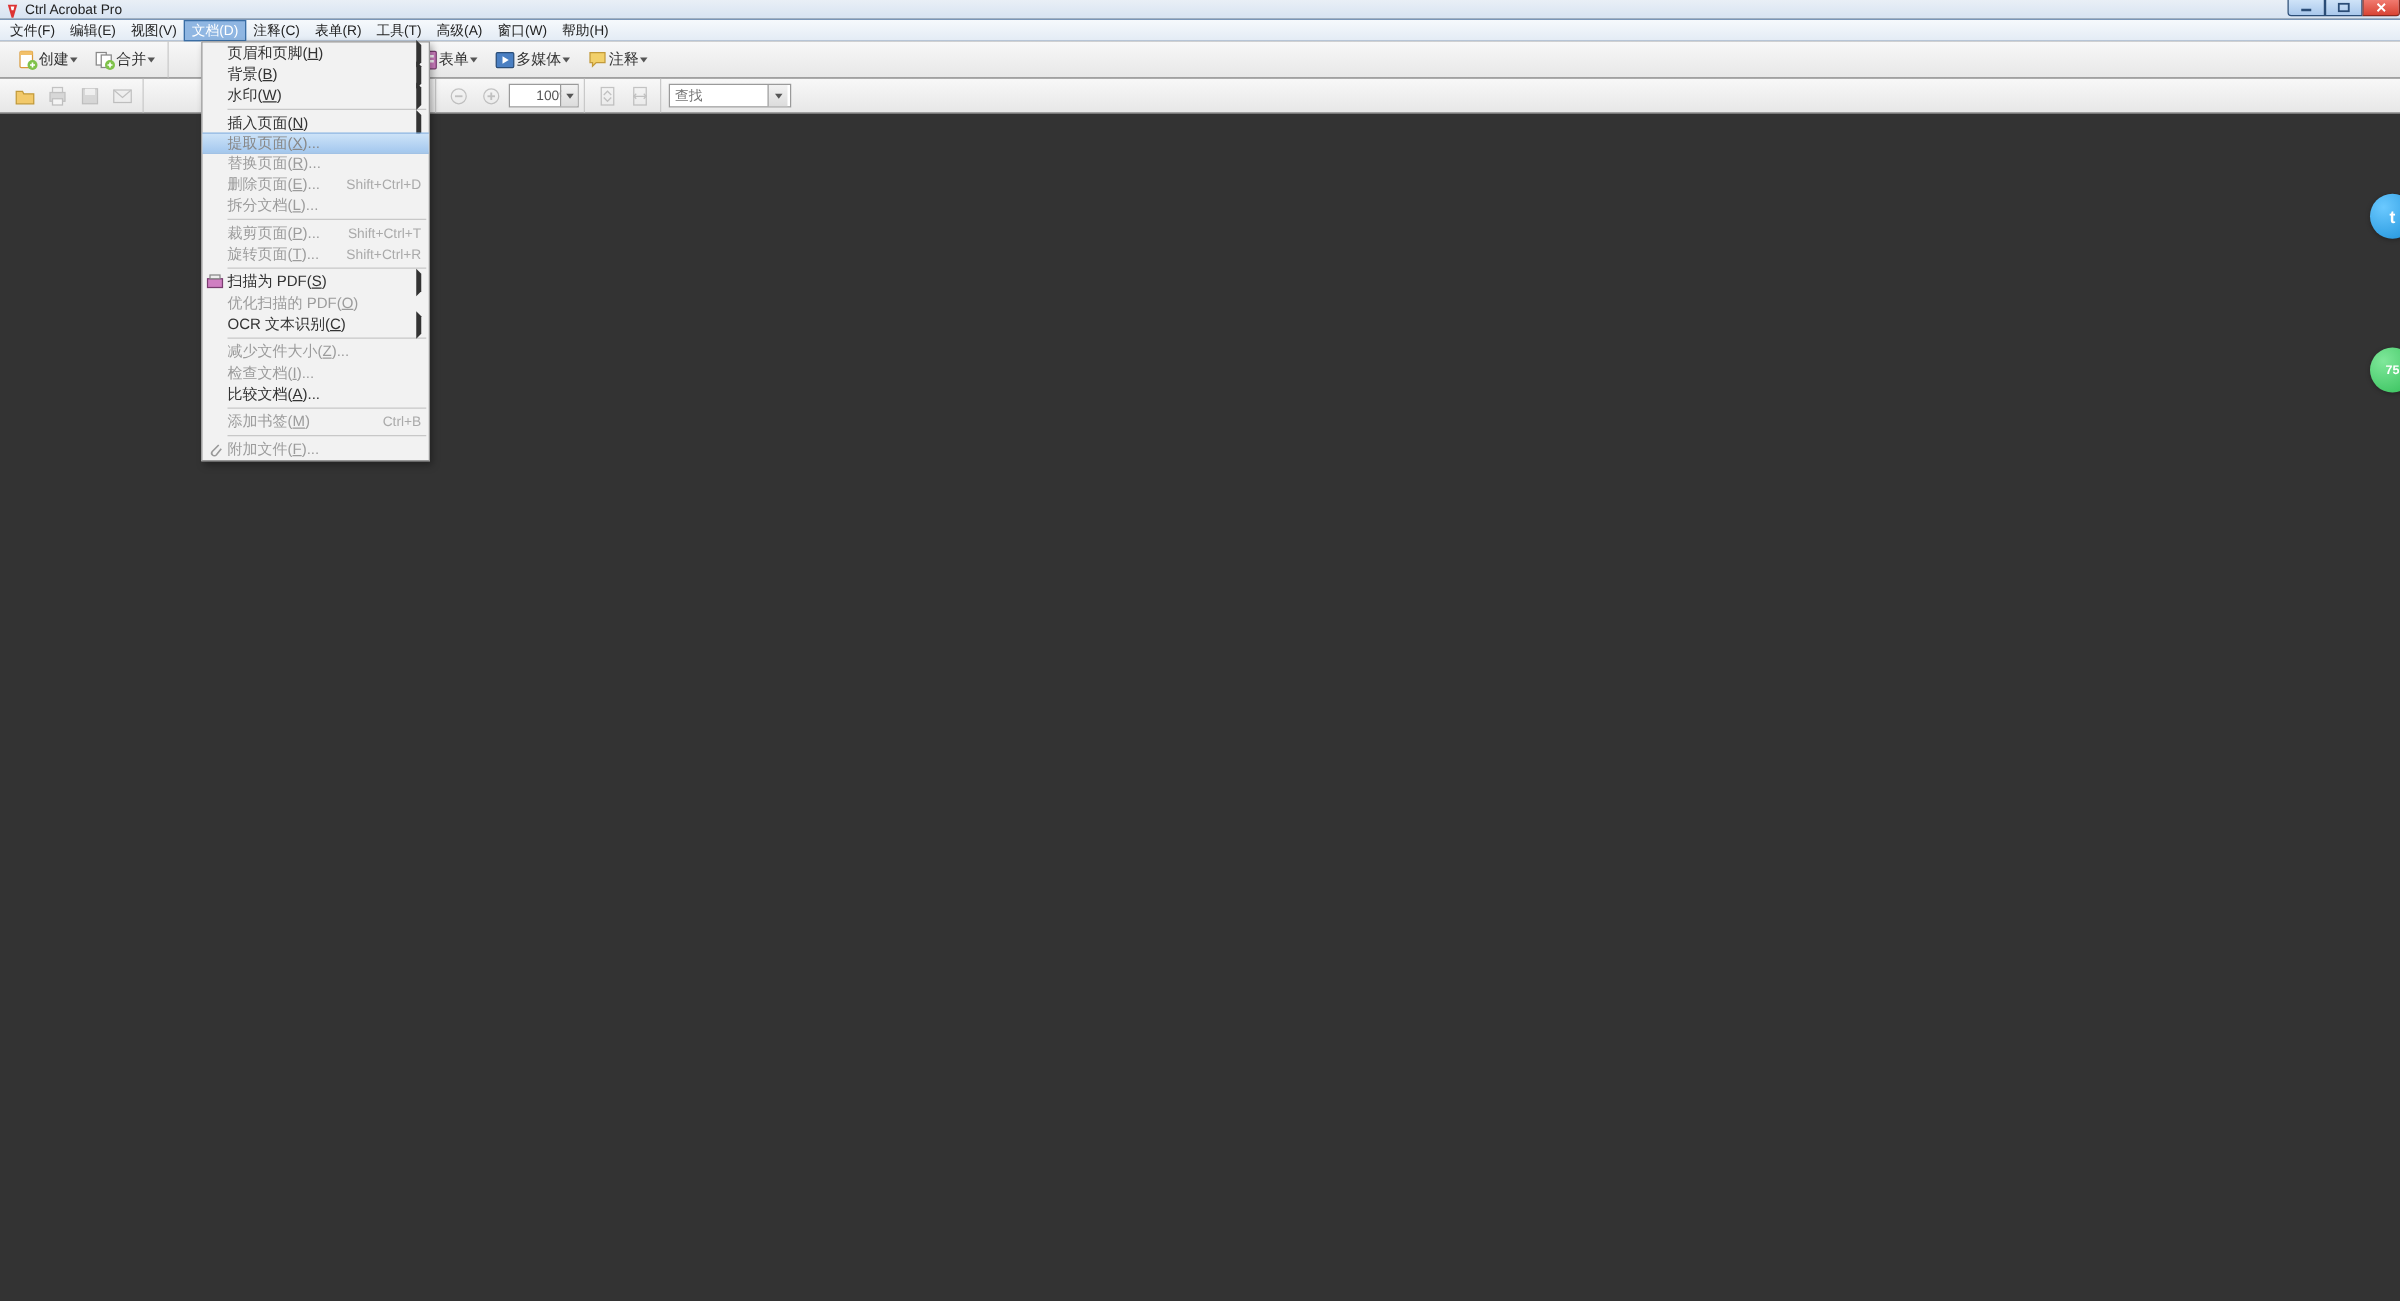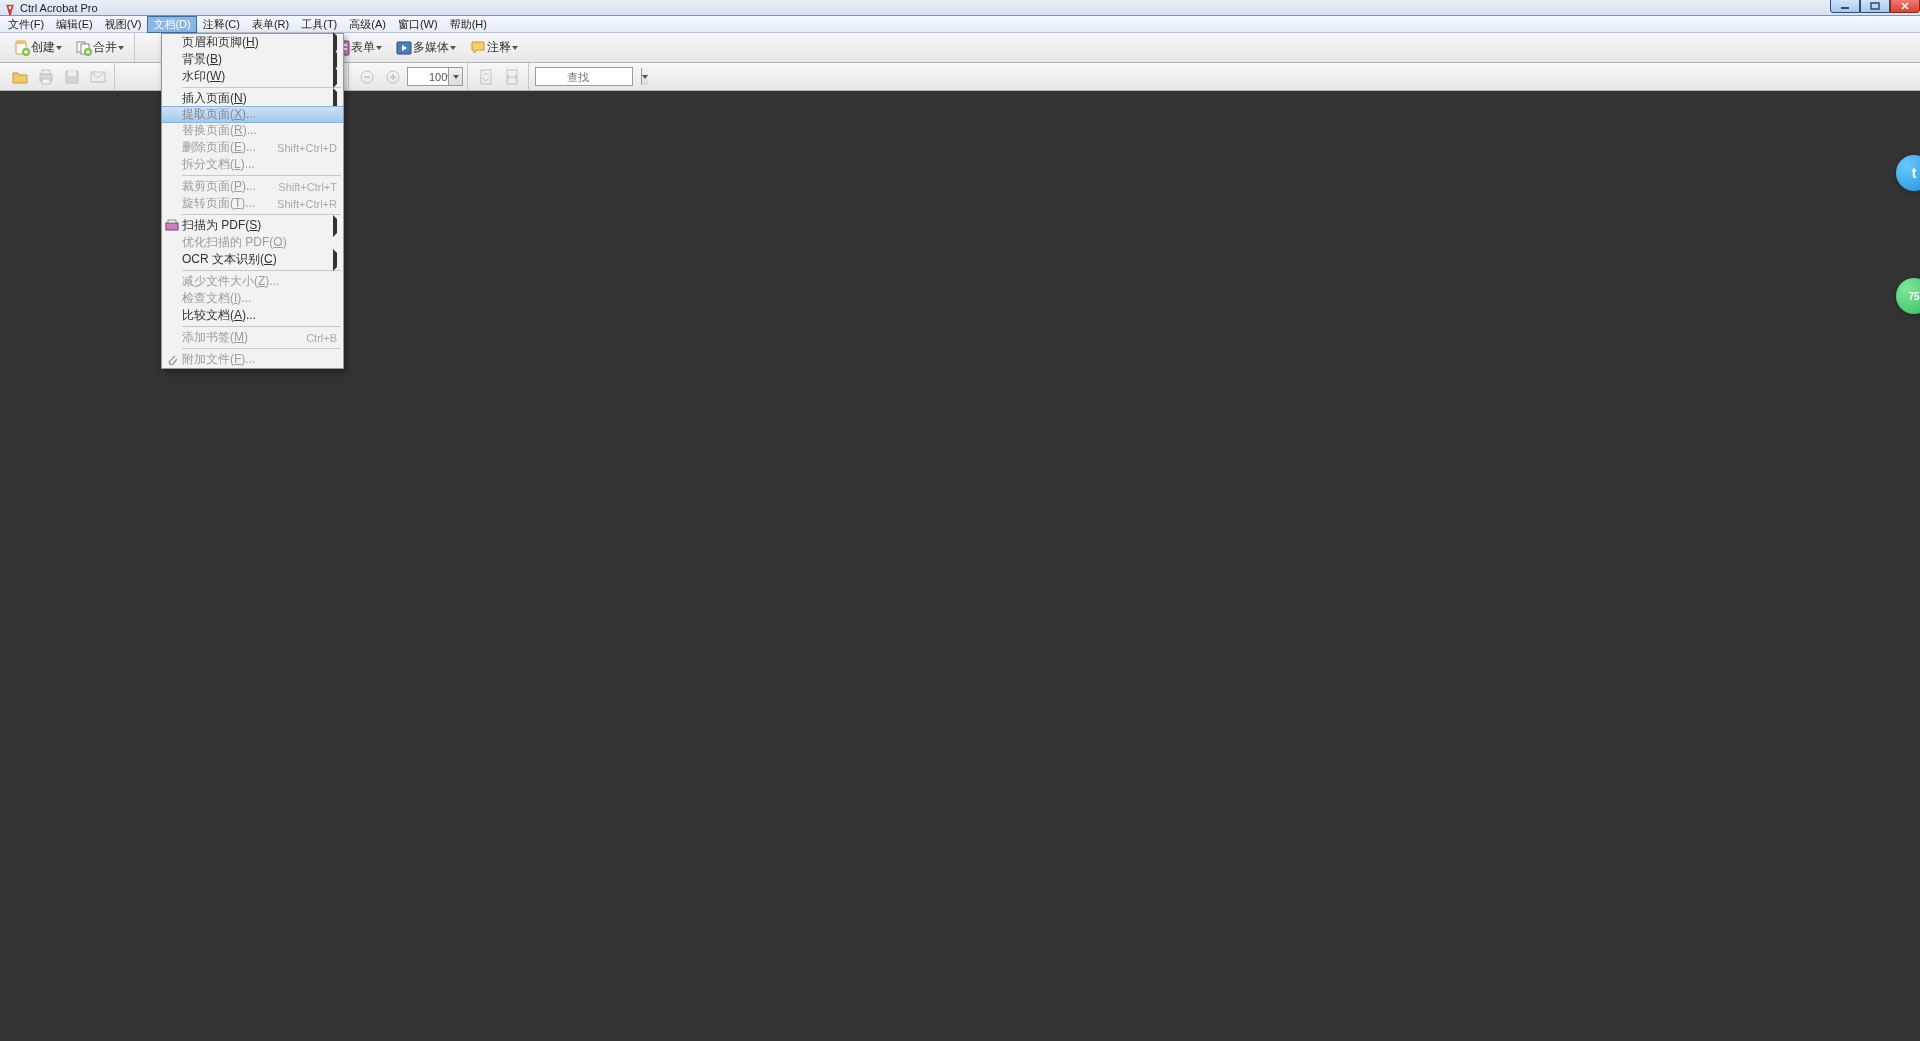--- a/index.html
+++ b/index.html
@@ -28,21 +28,21 @@
 .tool-btn.icon-only { padding:2px; }
 .tool-btn.disabled { opacity:0.45; }
 .tool-btn .drop { width:8px; display:flex; justify-content:center; }
 .tool-icon { width:18px; height:18px; display:flex; align-items:center; justify-content:center;}
 .tool-icon svg{ width:18px; height:18px; }
 
 .row2 { height: 28px; }
 .zoom-box { display:flex; align-items:center; border:1px solid #9a9a9a; background:#fff; height:19px; font-size:11px;}
 .zoom-box .val{ width:40px; text-align:center; color:#555;padding-left:21px;}
 .zoom-box .drop-btn{ width:14px; height:100%; background:linear-gradient(#f2f2f2,#dcdcdc); border-left:1px solid #9a9a9a; display:flex; align-items:center; justify-content:center;}
-.find-box { display:flex; align-items:center; border:1px solid #9a9a9a; background:#fff; height:19px; font-size:11px; width:98px;padding-left:27px;}
+.find-box { display:flex; align-items:center; border:1px solid #9a9a9a; background:#fff; height:19px; font-size:11px; width:98px;}
 .find-box input{ border:none; outline:none; font-size:11px; width:78px; padding:0 4px; color:#888; background:transparent;}
 .find-box .drop-btn{ width:16px; height:100%; background:linear-gradient(#f2f2f2,#dcdcdc); border-left:1px solid #9a9a9a; display:flex; align-items:center; justify-content:center;}
 
 
 .content { position:absolute; left:0; right:0; top:91px; bottom:0; background:#333333;}
 
 
 .dropdown { position:absolute; left:125px; top:33px; width:183px; background:#f2f2f2; border:1px solid #979797; box-shadow:2px 3px 6px rgba(0,0,0,0.35); font-size:12px; color:#333; z-index:100;margin-left:36px;}
 .dd-row { display:flex; align-items:center; height:17px; padding:0 6px 0 20px; position:relative; cursor:default;}
 .dd-row.disabled { color:#9c9c9c;align-items:center; }

